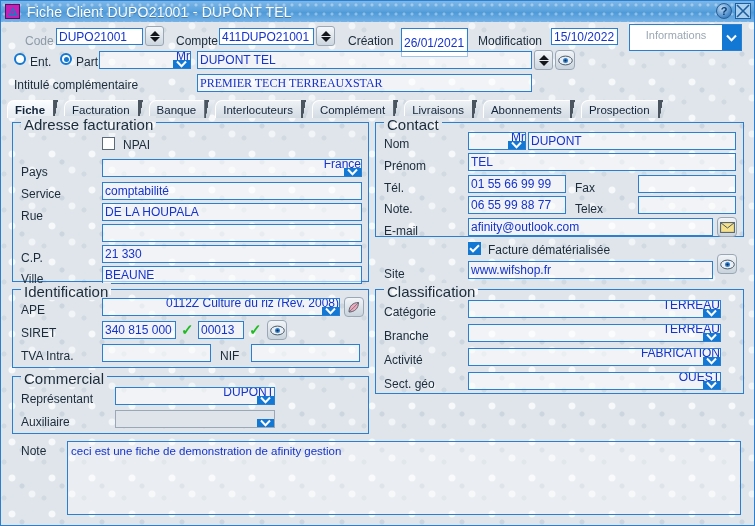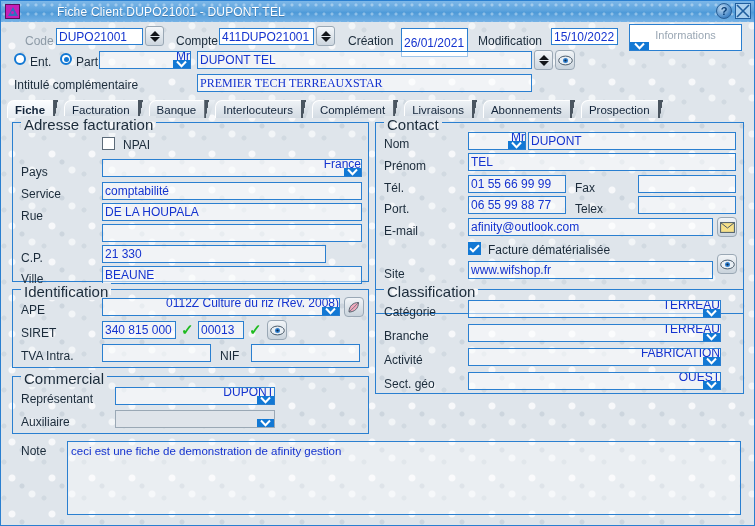--- a/index.html
+++ b/index.html
@@ -55,26 +55,25 @@
     border-right: 5px solid transparent;
     border-bottom: 9px solid #2f6fc0;
   }
   .app-icon .dot {
     position: absolute; left: 5px; top: 6px;
     width: 3px; height: 3px; border-radius: 50%;
     background: #c51fb8;
   }
   .title-text {
     position: relative;
-    font-size: 12px;
+    font-size: 14px;
     color: #ffffff;
     letter-spacing: 0.2px;
     text-shadow: 0 1px 0 rgba(40,90,140,0.55);
     white-space: nowrap;
-    margin-left: 30px;
   }
   .tb-buttons {
     position: absolute; right: 3px; top: 2px;
     display: flex; gap: 3px; align-items: center;
   }
   .tb-btn {
     width: 16px; height: 16px;
     position: relative;
     display: flex; align-items: center; justify-content: center;
   }
@@ -321,21 +320,21 @@
       <div class="up"></div>
         <div class="dn"></div>
     </div>
 
     <div class="lbl abs" style="left:347px; top:12px;">Création</div>
     <div class="fld abs" style="left:400px; top:6px; width:67px; height:29px;">26/01/2021</div>
 
     <div class="lbl abs" style="left:477px; top:12px;">Modification</div>
     <div class="fld abs" style="left:550px; top:6px; width:67px; height:17px;">15/10/2022</div>
 
-    <div class="infobox" style="left:628px; top:2px; width:113px; height:27px;flex-direction:column;">
+    <div class="infobox" style="left:628px; top:2px; width:113px; height:27px;">
       <div class="itext">Informations</div>
       <div class="iarrow">
         <svg width="11" height="8" viewBox="0 0 11 8">
             <path d="M1 1.5 L5.5 6.2 L10 1.5" stroke="#ffffff" stroke-width="2" fill="none"></path>
           </svg>
       </div>
     </div>
 
     <div class="radio abs" style="left:13px; top:31px;"></div>
     <div class="lbl abs" style="left:29px; top:33px;">Ent.</div>
@@ -412,27 +411,27 @@
     </div>
 
     <div class="lbl abs" style="left:8px; top:64px;">Service</div>
     <div class="fld transparent abs" style="left:89px; top:59px; width:260px; height:18px;">comptabilité</div>
 
     <div class="lbl abs" style="left:8px; top:86px;">Rue</div>
     <div class="fld transparent abs" style="left:89px; top:80px; width:260px; height:18px;">DE LA HOUPALA</div>
     <div class="fld transparent abs" style="left:89px; top:101px; width:260px; height:18px;"></div>
 
     <div class="lbl abs" style="left:8px; top:128px;">C.P.</div>
-    <div class="fld transparent abs" style="left:89px; top:122px; width:224px; height:18px;">21 330</div>
+    <div class="fld transparent abs" style="left:89px; top:122px; width:260px; height:18px;">21 330</div>
 
     <div class="lbl abs" style="left:8px; top:149px;">Ville</div>
     <div class="fld transparent abs" style="left:89px; top:143px; width:260px; height:18px;">BEAUNE</div>
   </div>
 
-  <div class="grp" style="left:374px; top:121px; width:369px; height:192px;text-decoration:underline;">
+  <div class="grp" style="left:374px; top:121px; width:369px; height:115px;text-decoration:underline;">
     <div class="gtitle">Contact</div>
 
     <div class="lbl abs" style="left:8px; top:14px;">Nom</div>
     <div class="combo abs" style="left:92px; top:9px; width:58px; height:18px;">
       <div class="cval">Mr</div>
       <div class="carrow">
         <svg width="11" height="8" viewBox="0 0 11 8">
             <path d="M1 1.5 L5.5 6.2 L10 1.5" stroke="#ffffff" stroke-width="2" fill="none"></path>
           </svg>
       </div>
@@ -440,21 +439,21 @@
     <div class="fld transparent abs" style="left:152px; top:9px; width:208px; height:18px;">DUPONT</div>
 
     <div class="lbl abs" style="left:8px; top:36px;">Prénom</div>
     <div class="fld transparent abs" style="left:92px; top:30px; width:268px; height:18px;">TEL</div>
 
     <div class="lbl abs" style="left:8px; top:58px;">Tél.</div>
     <div class="fld transparent abs" style="left:92px; top:52px; width:98px; height:18px;">01 55 66 99 99</div>
     <div class="lbl abs" style="left:199px; top:58px;">Fax</div>
     <div class="fld transparent abs" style="left:262px; top:52px; width:98px; height:18px;"></div>
 
-    <div class="lbl abs" style="left:8px; top:79px;">Port.</div>
+    <div class="lbl abs" style="left:8px; top:79px;">Note.</div>
     <div class="fld transparent abs" style="left:92px; top:73px; width:98px; height:18px;">06 55 99 88 77</div>
     <div class="lbl abs" style="left:199px; top:79px;">Telex</div>
     <div class="fld transparent abs" style="left:262px; top:73px; width:98px; height:18px;"></div>
 
     <div class="lbl abs" style="left:8px; top:101px;">E-mail</div>
     <div class="fld transparent abs" style="left:92px; top:95px; width:245px; height:18px;">afinity@outlook.com</div>
     <div class="iconbtn abs" style="left:341px; top:94px;">
       <svg width="15" height="11" viewBox="0 0 15 11">
         <rect x="0.6" y="0.6" width="13.8" height="9.8" fill="#f6e08a" stroke="#4b5b69" stroke-width="1"></rect>
         <path d="M0.6 0.6 L7.5 6 L14.4 0.6" fill="none" stroke="#4b5b69" stroke-width="1"></path>

